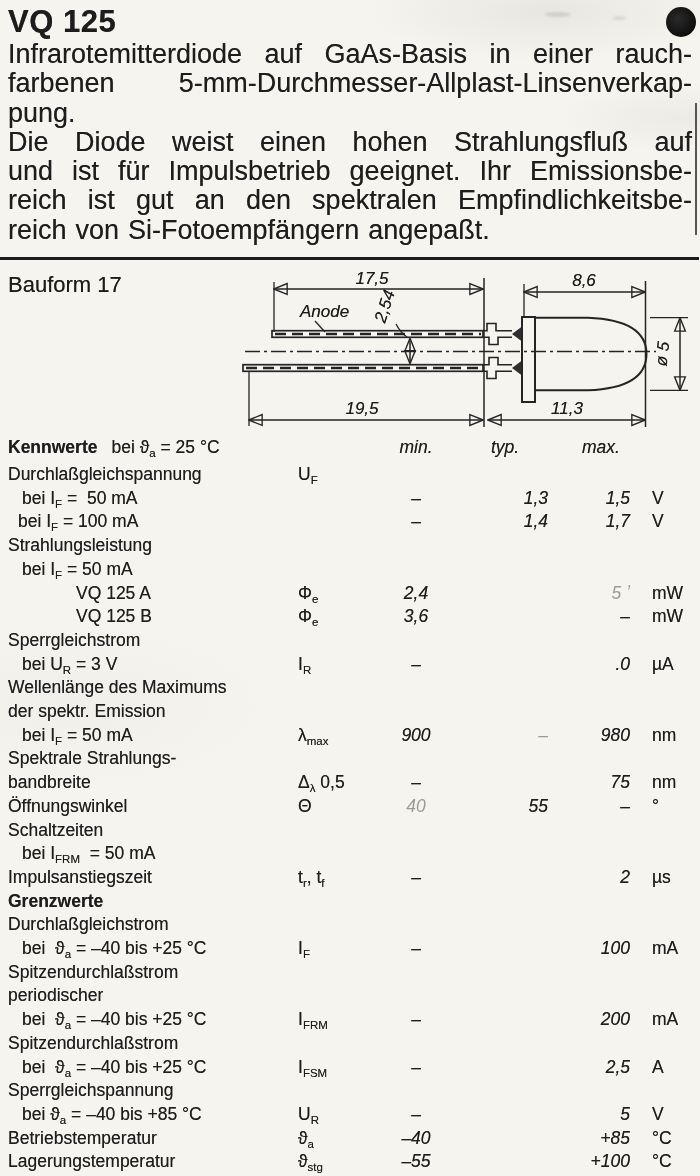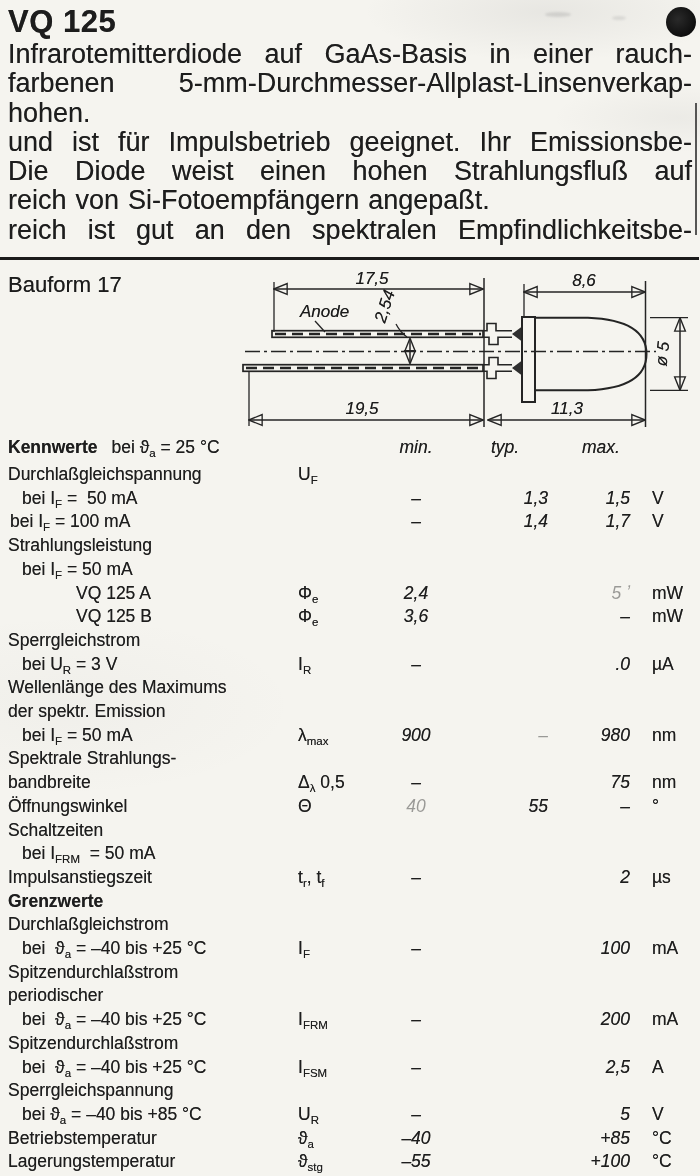--- a/index.html
+++ b/index.html
@@ -57,25 +57,25 @@
 
   <div id="title">VQ 125</div>
   <div id="scan-dot"></div>
   <div id="smudge1" class="smudge"></div>
   <div id="smudge2" class="smudge"></div>
   <div id="edge-line"></div>
 
   <div id="intro">
       <div class="pline jl">Infrarotemitterdiode auf GaAs-Basis in einer rauch-</div>
       <div class="pline jl">farbenen 5-mm-Durchmesser-Allplast-Linsenverkap-</div>
-      <div class="pline">hohen.</div>
+      <div class="pline">pung.</div>
+      <div class="pline jl">Die Diode weist einen hohen Strahlungsfluß auf</div>
       <div class="pline jl">und ist für Impulsbetrieb geeignet. Ihr Emissionsbe-</div>
-      <div class="pline jl">Die Diode weist einen hohen Strahlungsfluß auf</div>
+      <div class="pline jl">reich ist gut an den spektralen Empfindlichkeitsbe-</div>
       <div class="pline">reich von Si-Fotoempfängern angepaßt.</div>
-      <div class="pline jl">reich ist gut an den spektralen Empfindlichkeitsbe-</div>
     </div>
 
   <div id="separator"></div>
 
   <svg id="drawing" viewBox="0 0 700 177">
     <defs>
       <marker id="arw" viewBox="0 0 10 10" markerWidth="10" markerHeight="9" refX="9" refY="5" orient="auto-start-reverse">
         <path d="M0,1 L10,5 L0,9 Z" fill="#242424" stroke="none"></path>
       </marker>
     </defs>
@@ -141,21 +141,21 @@
         <span class="sym">U<sub>F</sub></span>
       </div>
       <div class="trow" style="top: 487.7px;">
         <span class="lbl" style="left: 22px;">bei I<sub>F</sub> =  50 mA</span>
         <span class="c min">–</span>
         <span class="c typ">1,3</span>
         <span class="c max">1,5</span>
         <span class="unit">V</span>
       </div>
       <div class="trow" style="top: 511.4px;">
-        <span class="lbl" style="left: 10px;">bei I<sub>F</sub> = 100 mA</span>
+        <span class="lbl" style="left: 18px;">bei I<sub>F</sub> = 100 mA</span>
         <span class="c min">–</span>
         <span class="c typ">1,4</span>
         <span class="c max">1,7</span>
         <span class="unit">V</span>
       </div>
       <div class="trow" style="top: 535.1px;">
         <span class="lbl" style="left: 8px;">Strahlungsleistung</span>
       </div>
       <div class="trow" style="top: 558.8px;">
         <span class="lbl" style="left: 22px;">bei I<sub>F</sub> = 50 mA</span>

